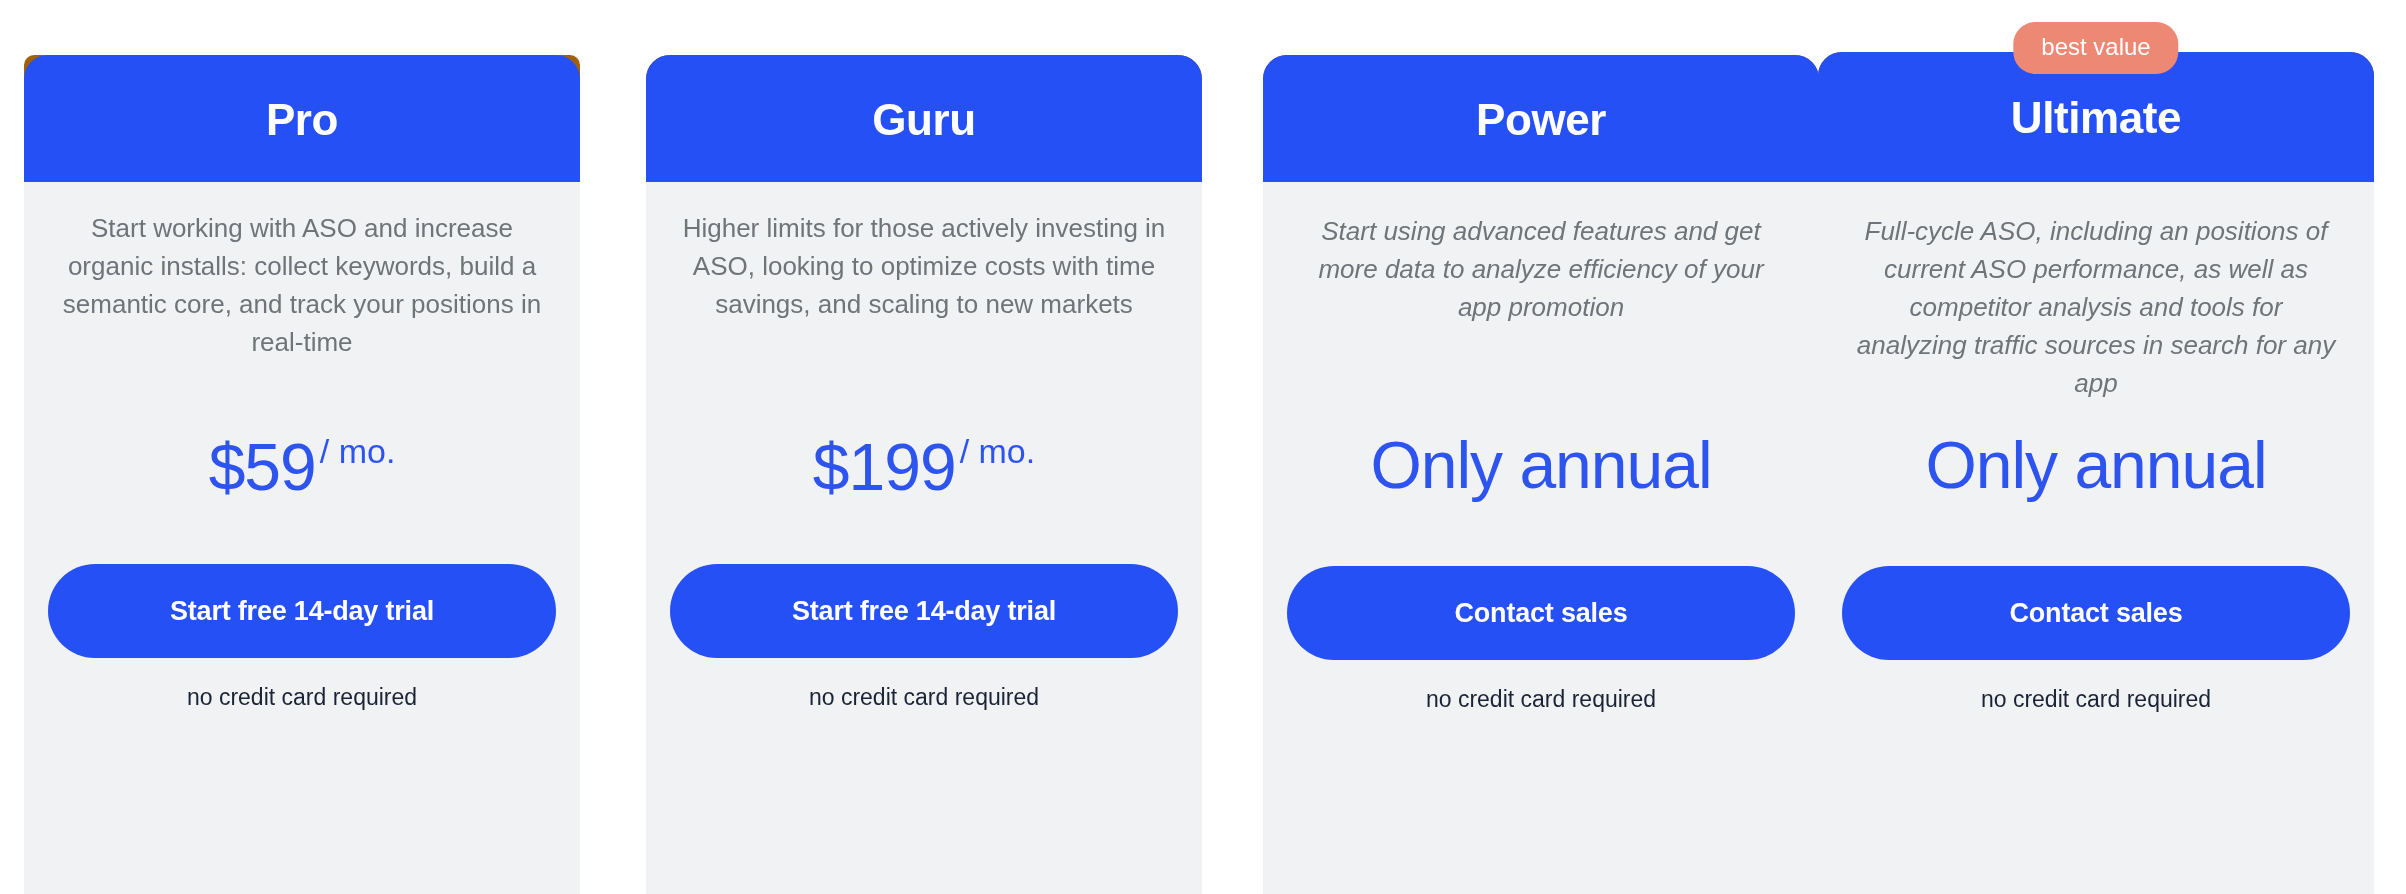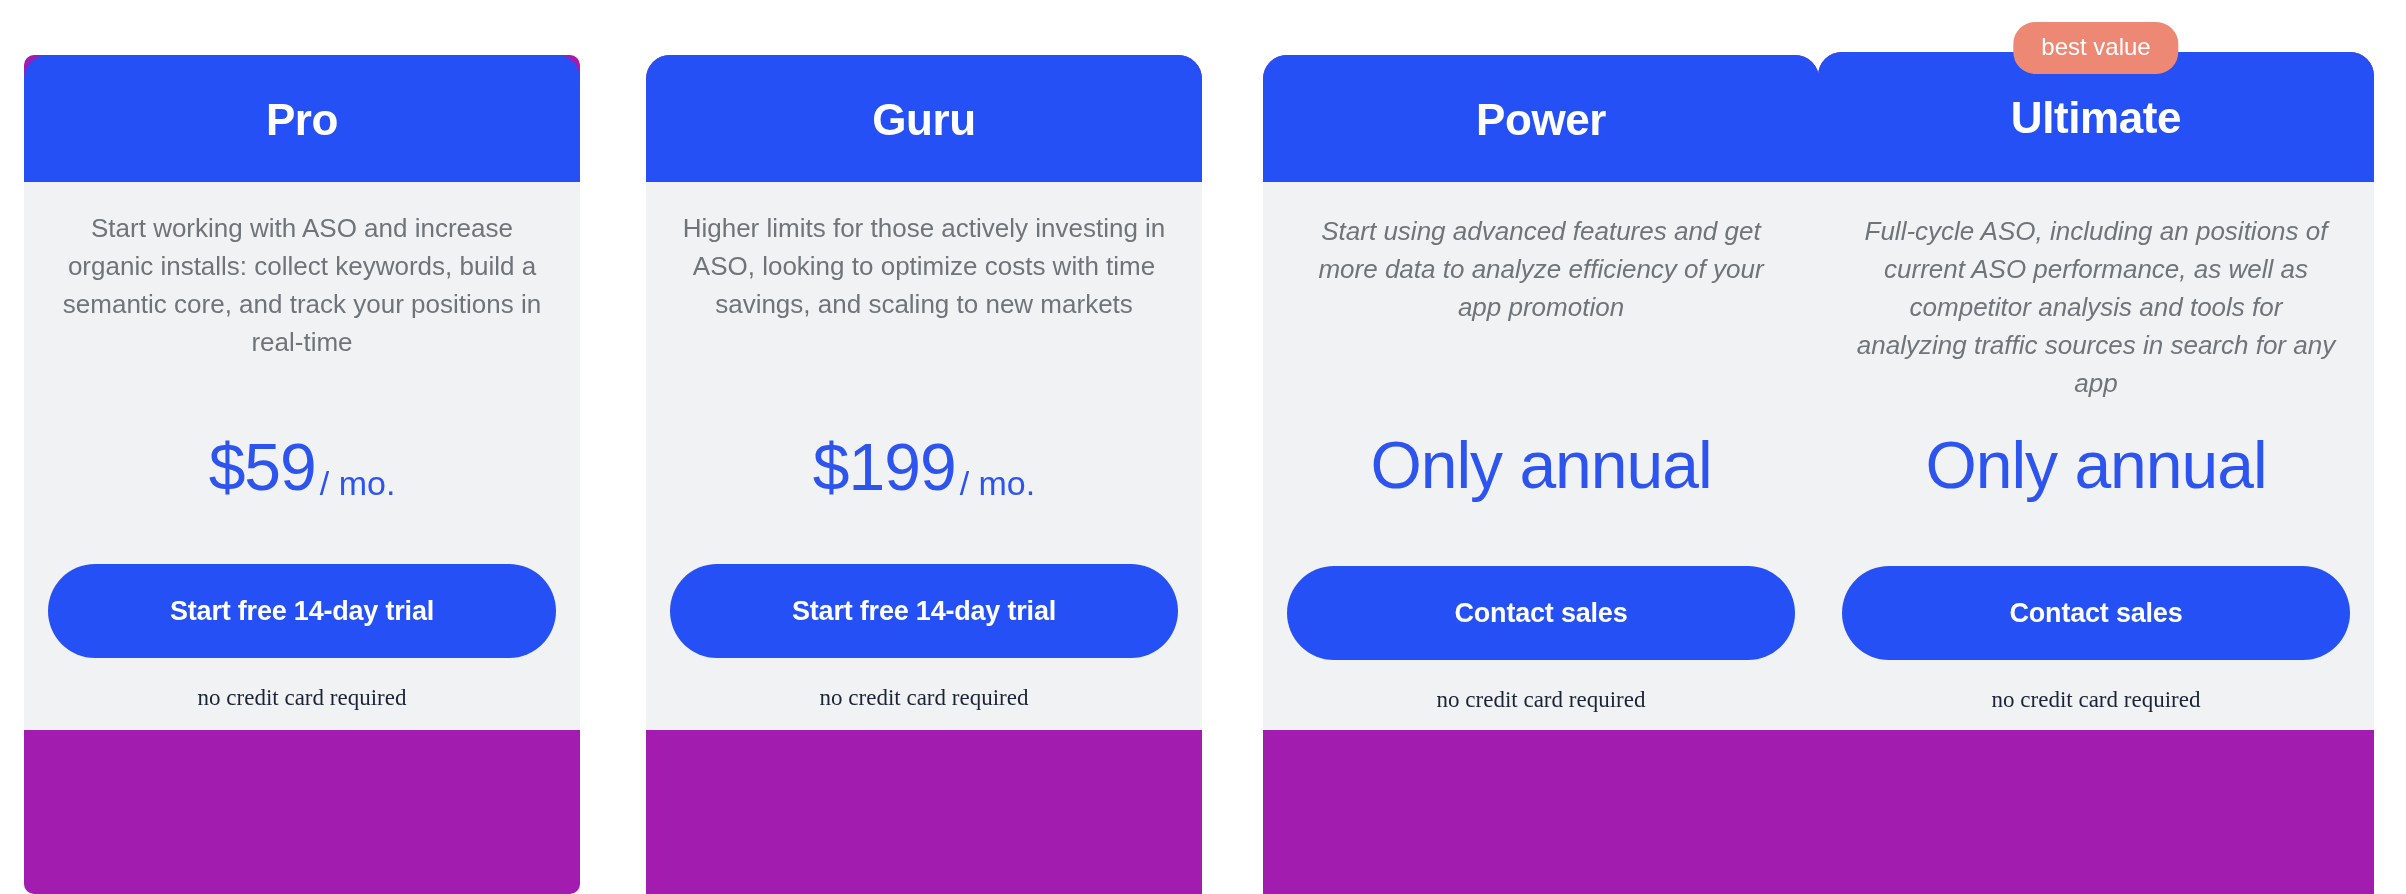--- a/index.html
+++ b/index.html
@@ -21,21 +21,21 @@
     width: 2406px;
     height: 894px;
     background: #ffffff;
   }
 
   .plan-card {
     position: absolute;
     top: 55px;
     width: 556px;
     height: 839px;
-    background: #a21caf;
+    background: #a16207;
     border-radius: 24px 24px 0 0;
     overflow: visible;
   }
   .plan-card.featured {
     top: 52px;
     height: 842px;
   }
 
   .card-header {
     position: relative;
@@ -72,21 +72,21 @@
     font-weight: 500;
     line-height: 1;
     padding: 13px 28px 15px;
     border-radius: 22px;
     white-space: nowrap;
     z-index: 5;
   }
 
   .card-body {
     position: relative;
-    height: 548px;
+    height: 712px;
     background: #f1f2f4;
     display: block;
     padding-left: 34px;
   }
 
   .plan-desc {
     position: absolute;
     left: 36px;
     right: 36px;
     top: 27px;
@@ -104,21 +104,21 @@
     top: 30px;
     font-style: italic;
   }
 
   .price-row {
     position: absolute;
     left: 0;
     right: 0;
     top: 252px;
     display: flex;
-    align-items: flex-end;
+    align-items: flex-start;
     justify-content: center;
     white-space: nowrap;
   }
   .plan-card[data-variant="annual"] .price-row {
     top: 250px;
   }
 
   .price-amount {
     color: #2e54f0;
     font-size: 66px;
@@ -163,21 +163,20 @@
     position: absolute;
     left: 0;
     right: 0;
     top: 502px;
     margin: 0;
     text-align: center;
     color: #1b2436;
     font-size: 23px;
     font-weight: 400;
     line-height: 1.2;
-    font-family: Liberation Serif, serif;
   }
   .plan-card[data-variant="annual"] .card-note {
     top: 504px;
   }
 </style>
 </head>
 <body>
 
 <div id="pricing-root">
 

